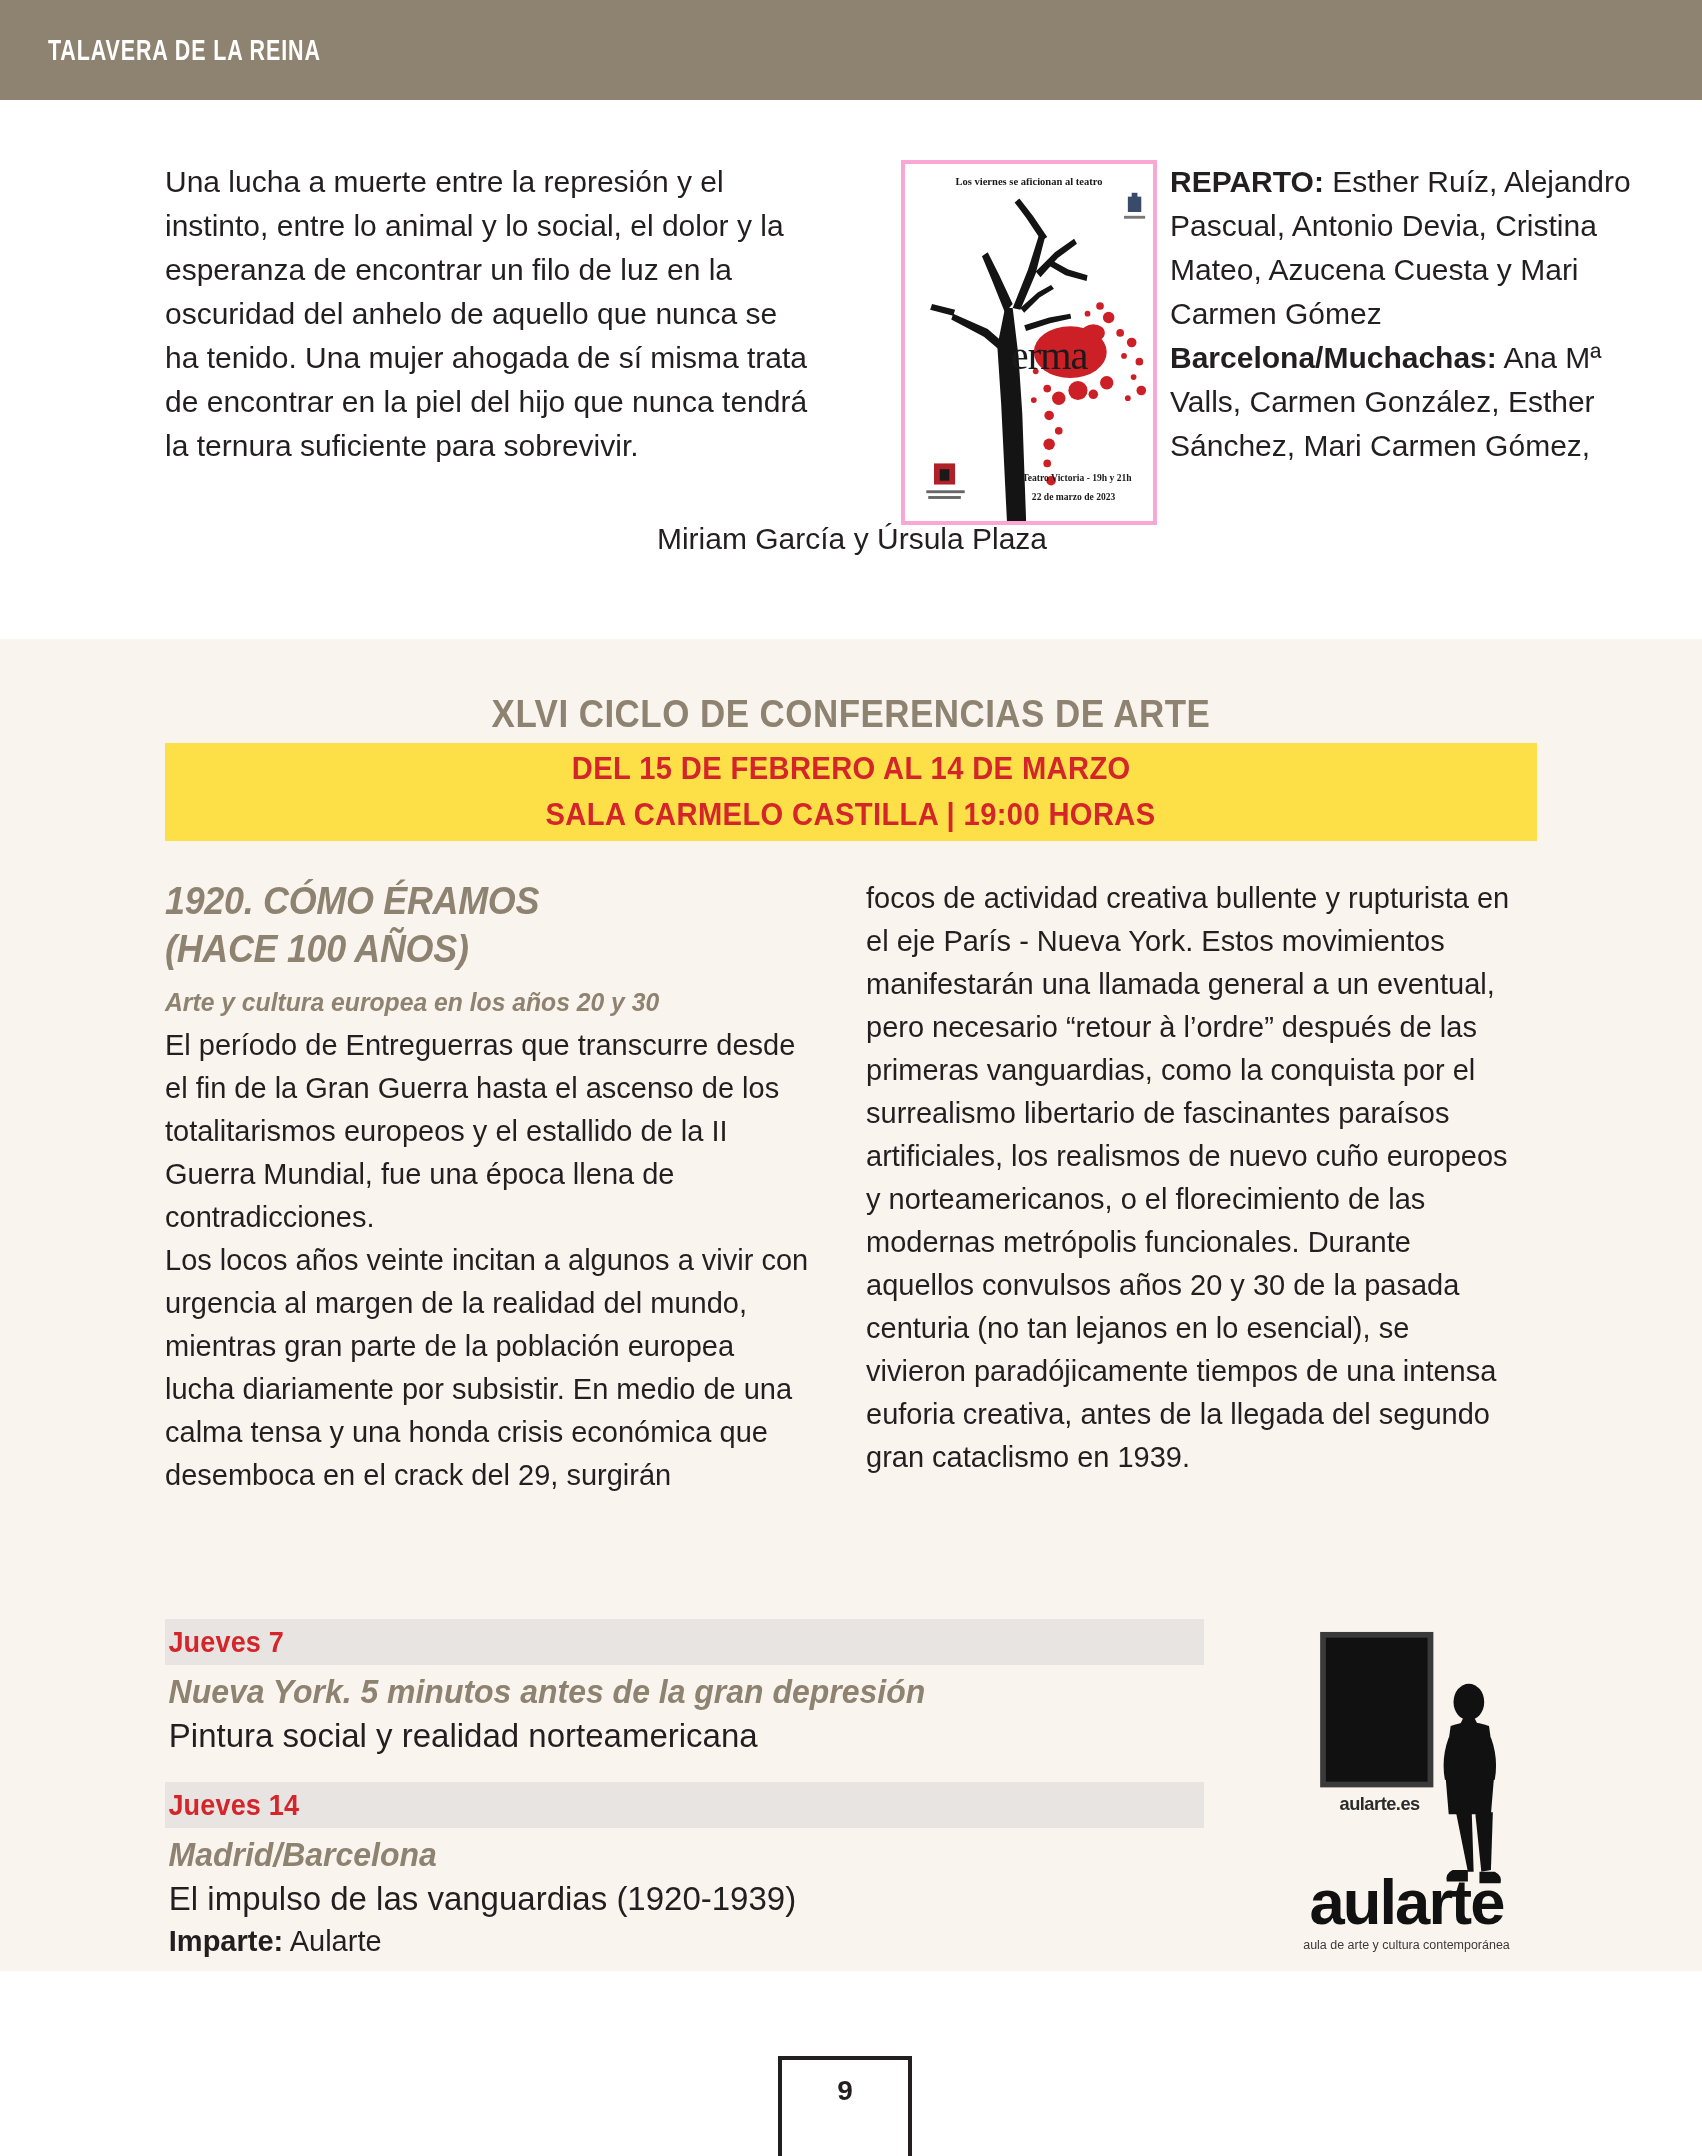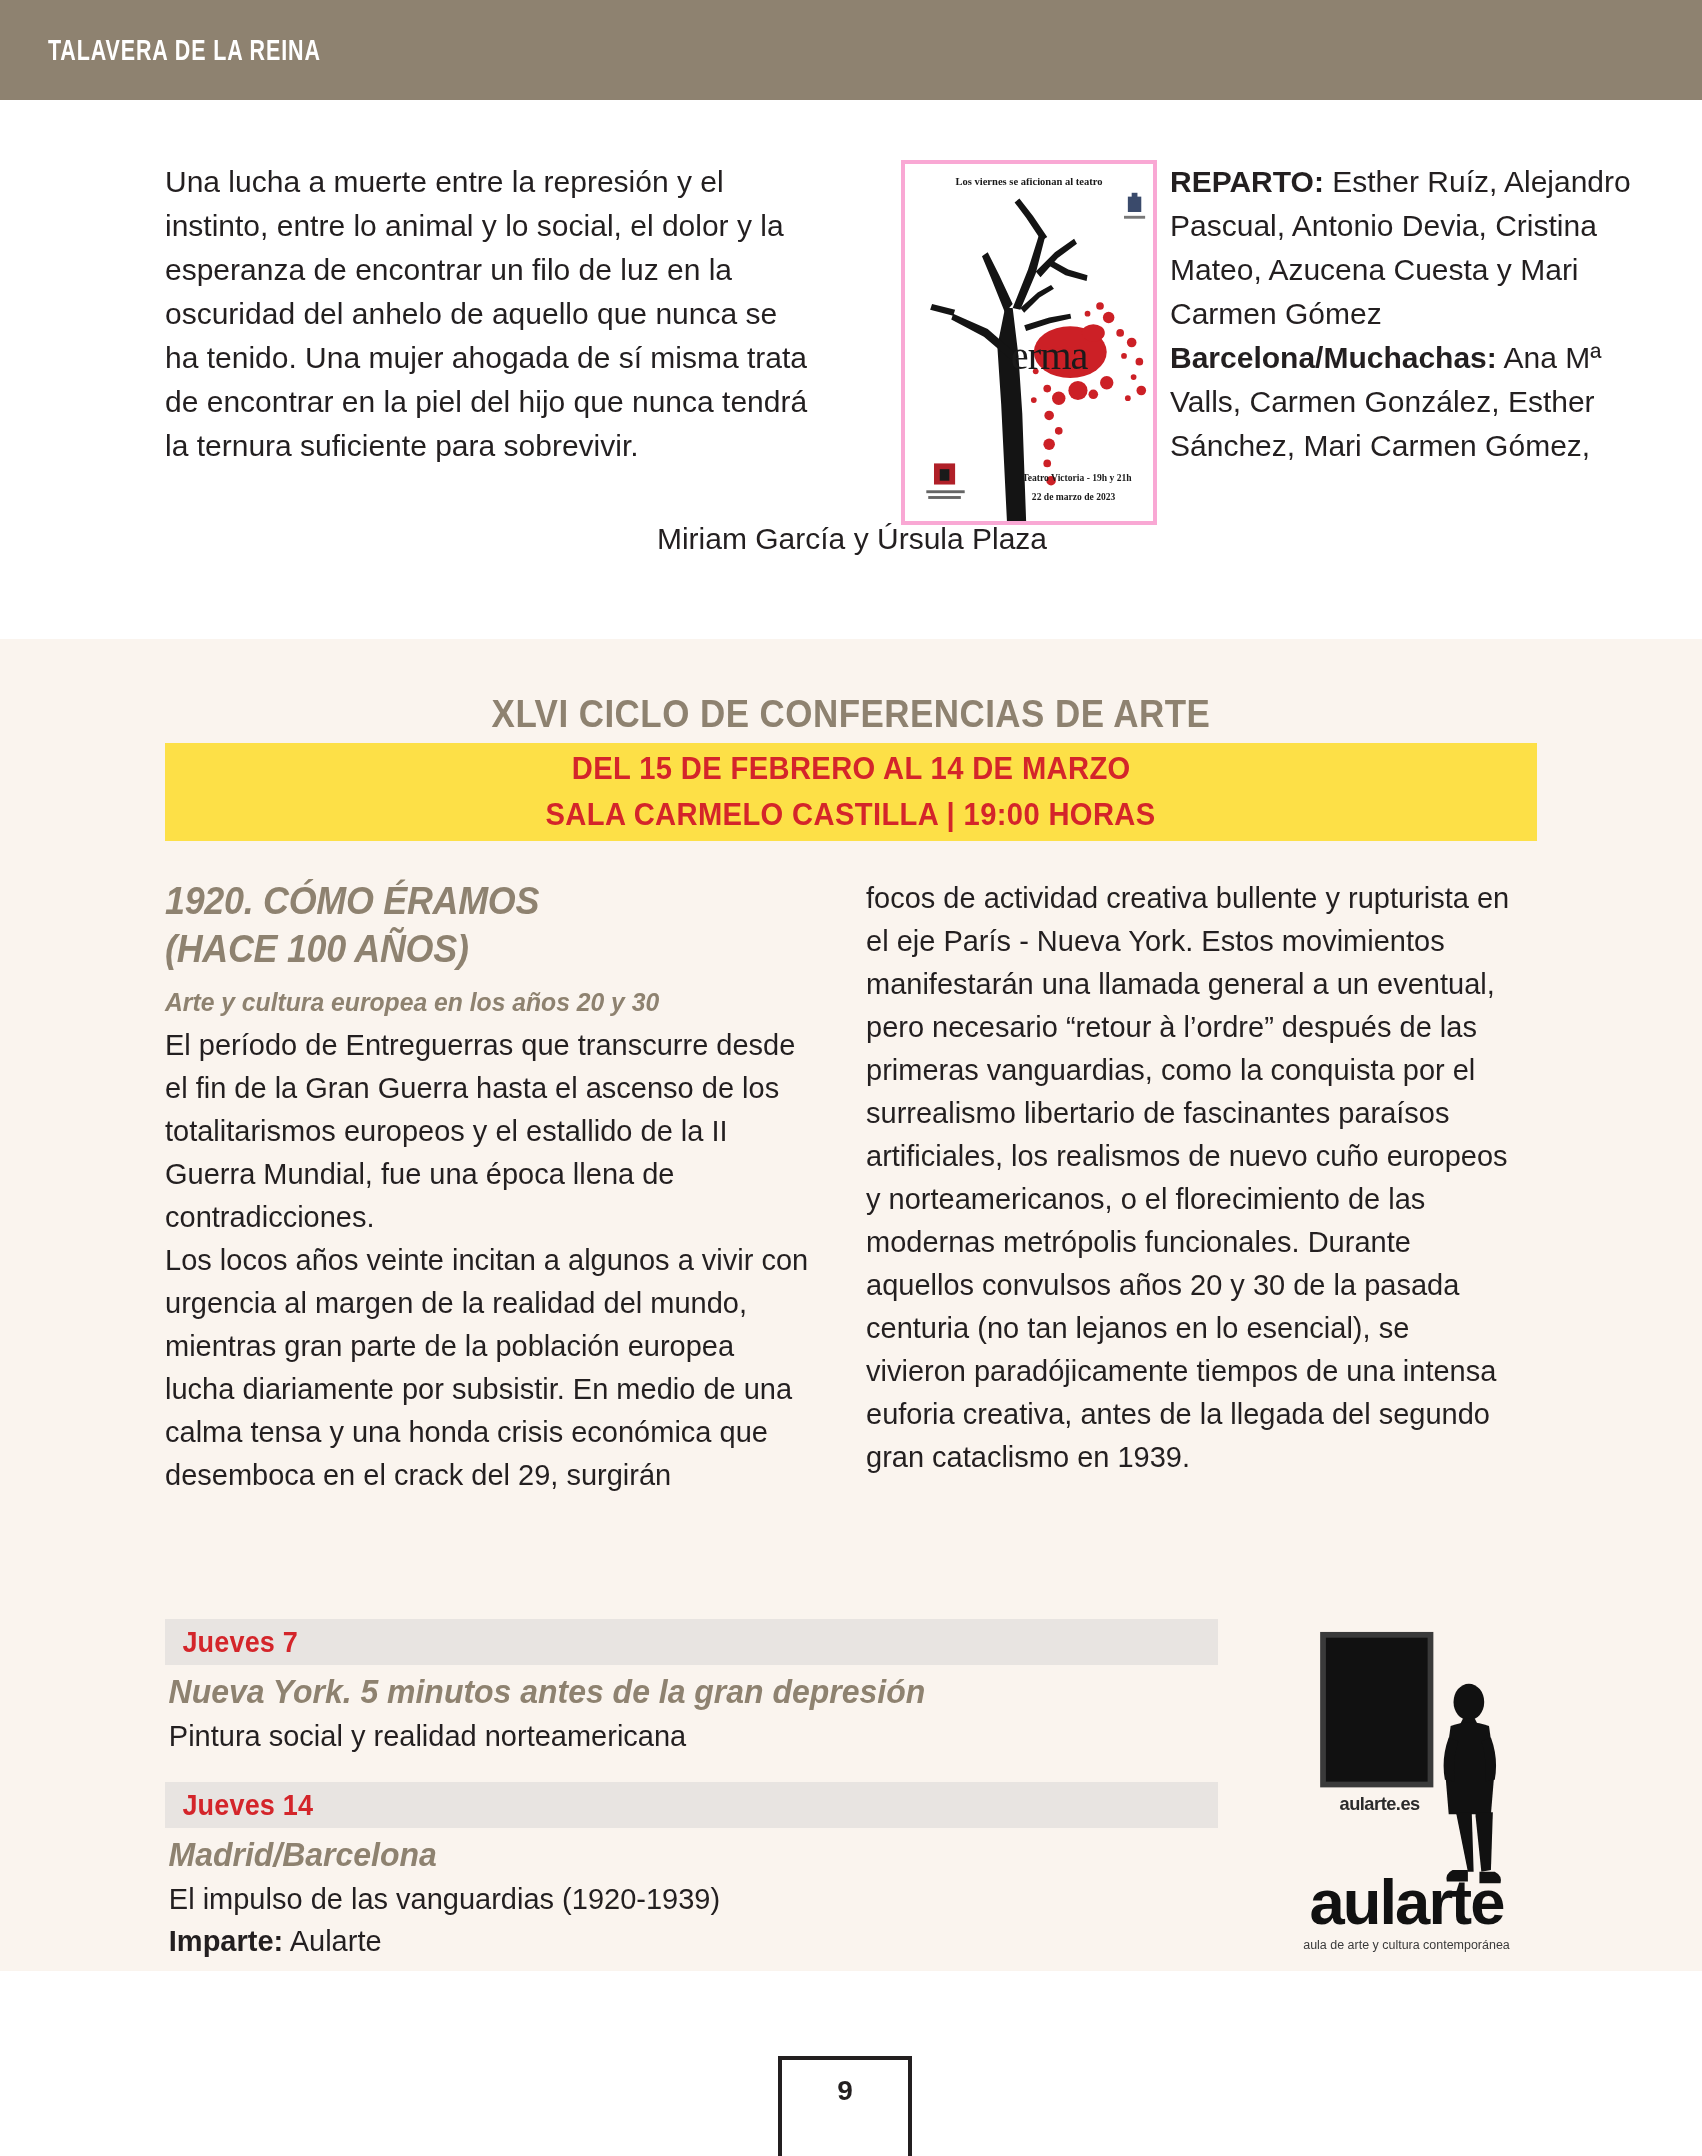--- a/index.html
+++ b/index.html
@@ -95,33 +95,33 @@
   }
   .para{
     font-size:29px;line-height:43px;color:#231f20;font-weight:300;
     margin-top:3px;
   }
   .para.r{margin-top:0;}
 
   
   .sessions{position:absolute;left:165px;top:980px;width:1039px;}
   .sess-band{
-    background:#e8e4e1;width:1039px;height:46px;display:flex;align-items:center;padding-left:14px;
+    background:#e8e4e1;width:1039px;height:46px;display:flex;align-items:center;
   }
   .sess-day{
     color:#d4252a;font-size:30px;font-weight:bold;letter-spacing:0.2px;
     padding-left:3.8px;transform:scaleX(0.9);transform-origin:left center;
   }
   .sess-title{
     color:#8e8270;font-size:34px;font-weight:bold;font-style:italic;
     line-height:48px;padding-left:3.8px;margin-top:1.9px;
     transform:scaleX(0.94);transform-origin:left top;white-space:nowrap;
   }
   .sess-desc{
-    font-size:29px;line-height:42px;color:#231f20;font-weight:300;
+    font-size:33px;line-height:42px;color:#231f20;font-weight:300;
     padding-left:3.8px;
   }
   .sess-imparte{
     font-size:29px;line-height:42px;color:#231f20;font-weight:300;
     padding-left:3.8px;
   }
   .sess-imparte b{font-weight:bold;}
   .sess-gap{height:25px;}
 
   

